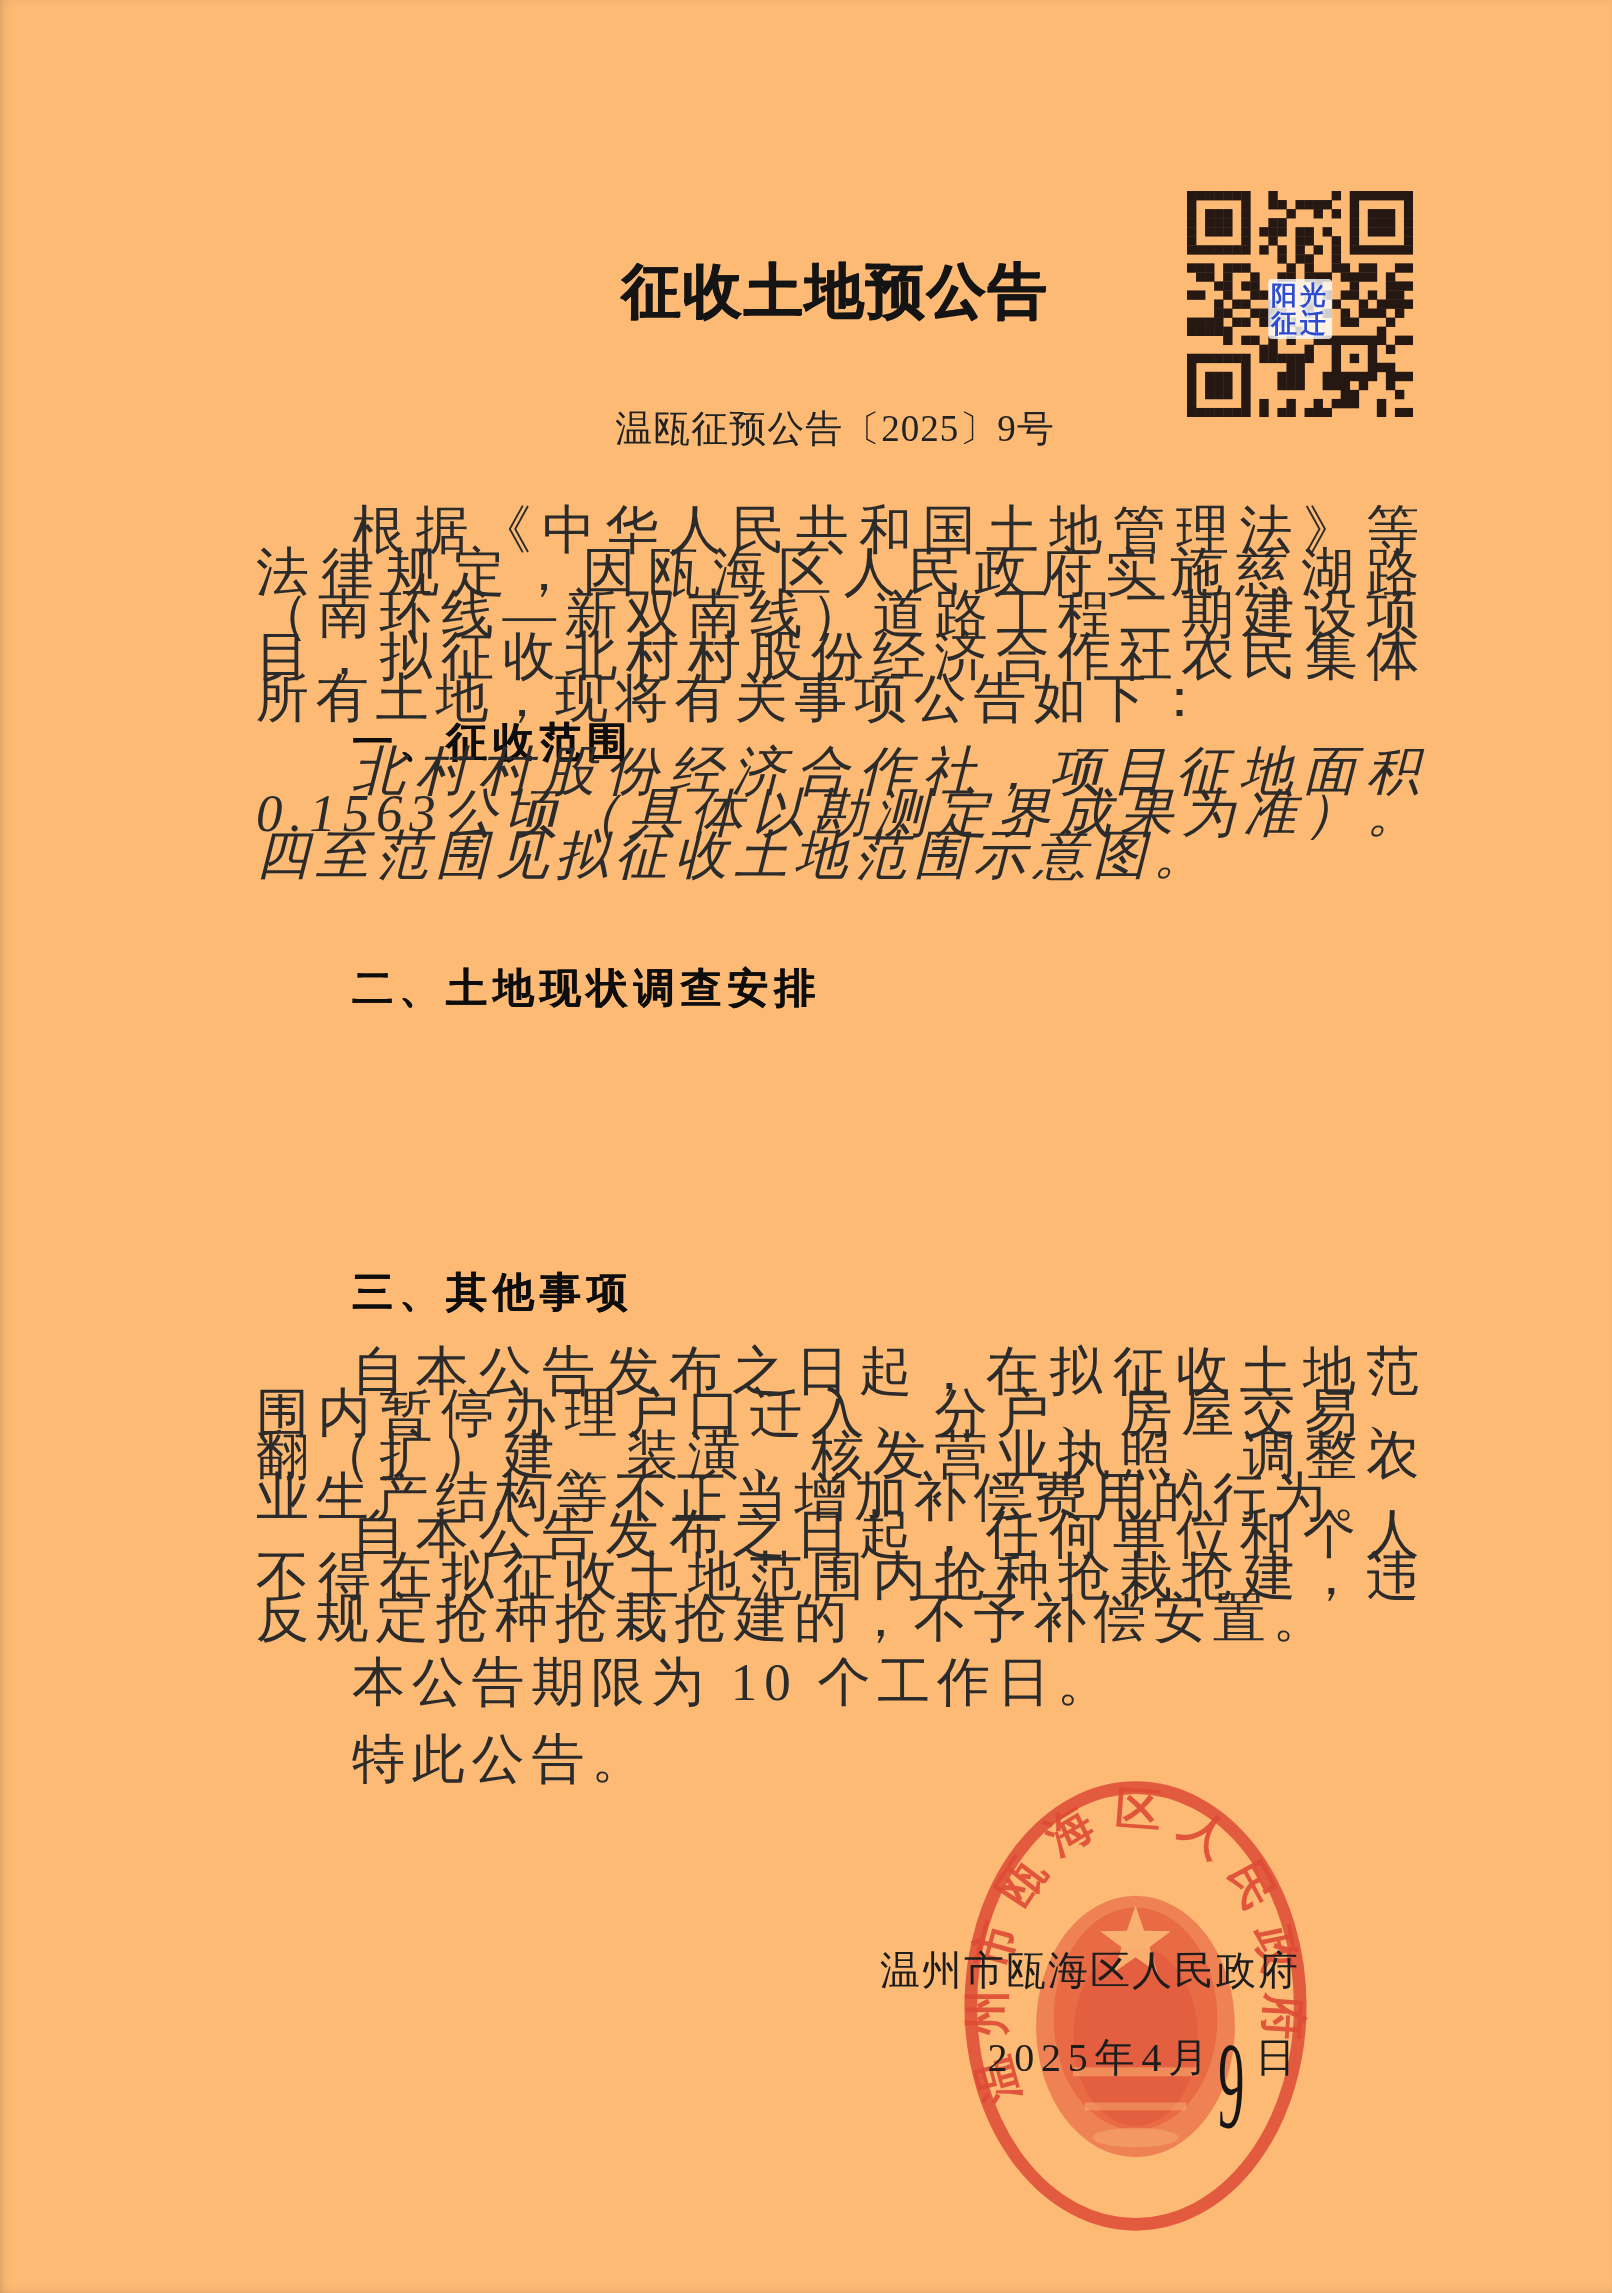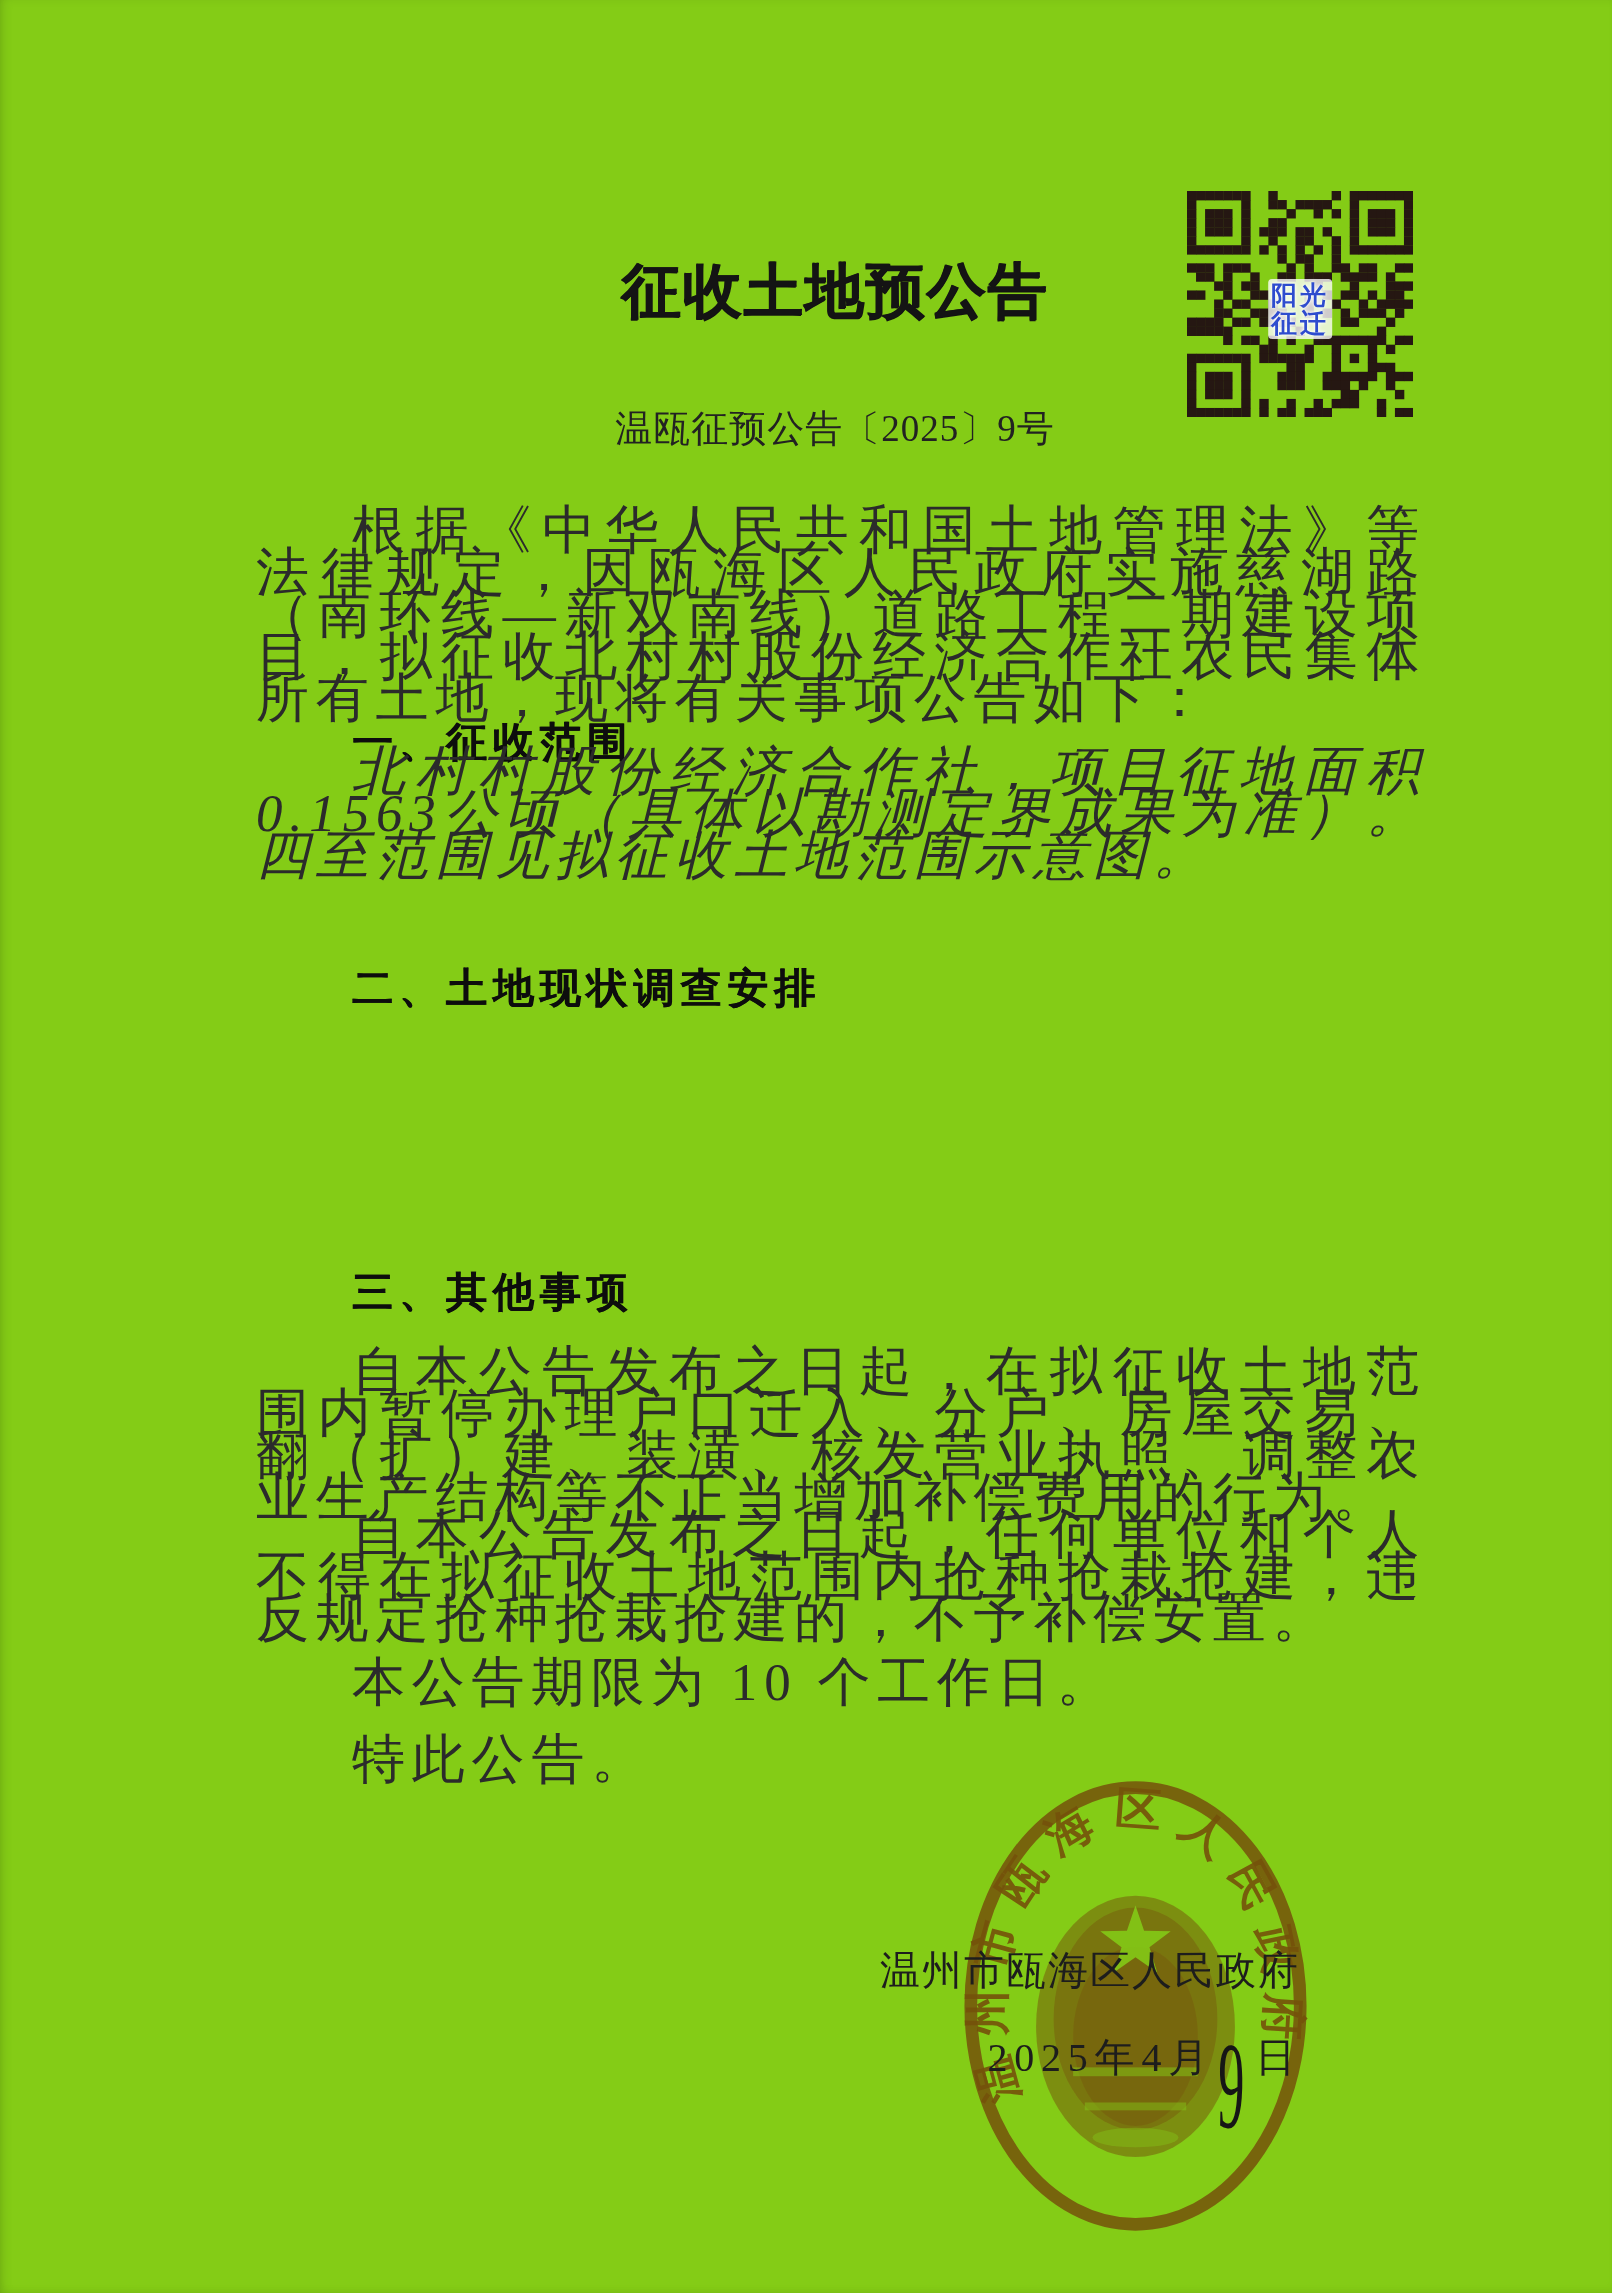--- a/index.html
+++ b/index.html
@@ -6,21 +6,21 @@
     --seal-red:#df5f6c;
     --qr-blue:#2e4cce;
     --qr-module:#251712;
     --ink:#2b2b2b;
   }
   html,body{margin:0;padding:0;background:#9a9a9a;}
   .page{
     position:relative;
     width:1612px;height:2294px;
     margin:0 auto;
-    background:#84cc16;
+    background:#fdba74;
     overflow:hidden;
     box-shadow:inset 5.9px 0 13.7px -7.8px rgba(0,0,0,.25), inset 0 -5.9px 13.7px -9.8px rgba(0,0,0,.15);
     font-family:"Liberation Serif","DejaVu Serif",serif;
     color:var(--ink);
   }
   .doc-title{
     position:absolute;top:252px;left:0;width:100%;
     text-align:center;transform:translateX(29px);
     font-size:59px;font-weight:bold;letter-spacing:2px;color:#141414;
     text-shadow:0.9px 0 currentColor,0 0.9px currentColor;

